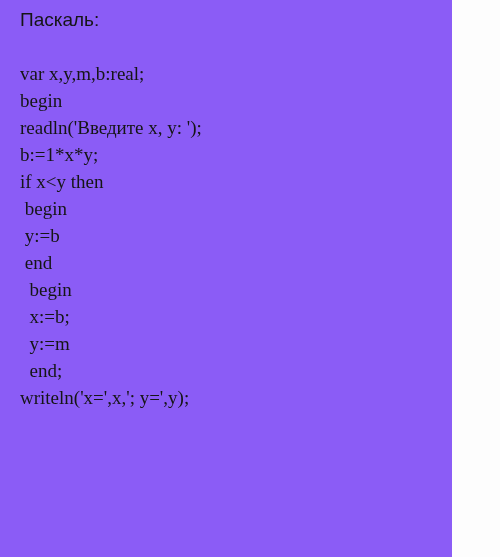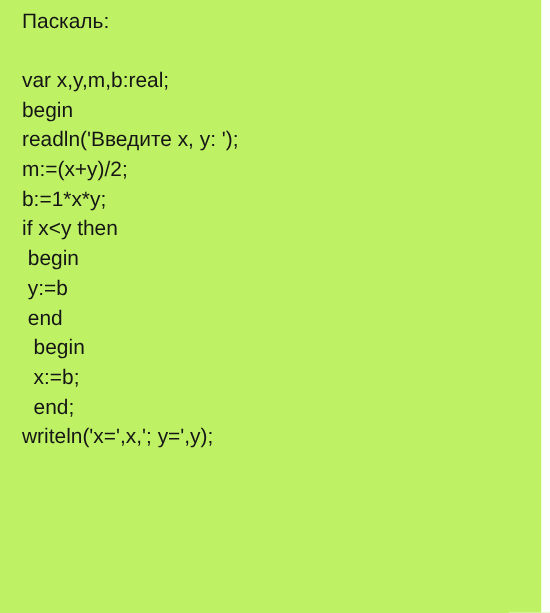--- a/index.html
+++ b/index.html
@@ -9,23 +9,23 @@
   }
   body {
     width: 500px;
     height: 557px;
     background: #fdfdfd;
     font-family: "Liberation Sans", "DejaVu Sans", sans-serif;
     overflow: hidden;
   }
   #snippet {
     position: relative;
-    width: 492px;
+    width: 452px;
     height: 557px;
-    background: #bef264;
+    background: #8b5cf6;
     box-sizing: border-box;
     padding: 6px 0 8px 20px;
   }
   .heading {
     font-size: 19px;
     line-height: 27px;
     color: #151515;
     font-weight: 400;
     white-space: pre;
     letter-spacing: 0px;
@@ -34,21 +34,21 @@
     height: 27px;
     line-height: 27px;
     font-size: 19px;
     white-space: pre;
   }
   .code-block {
     margin: 0;
     padding: 0;
   }
   .code-line {
-    font-family: Liberation Sans, sans-serif;
+    font-family: Liberation Serif, serif;
     font-size: 19px;
     line-height: 27px;
     color: #151515;
     white-space: pre;
     font-weight: 400;
     letter-spacing: 0px;
   }
 </style>
 </head>
 <body>
@@ -57,25 +57,25 @@
 
   <div class="heading">Паскаль:</div>
 
   <div class="spacer-line"> </div>
 
   <div class="code-block">
 
   <div class="code-line">var x,y,m,b:real;</div>
       <div class="code-line">begin</div>
       <div class="code-line">readln('Введите x, y: ');</div>
-      <div class="code-line">m:=(x+y)/2;</div>
       <div class="code-line">b:=1*x*y;</div>
       <div class="code-line">if x&lt;y then</div>
       <div class="code-line"> begin</div>
       <div class="code-line"> y:=b</div>
       <div class="code-line"> end</div>
       <div class="code-line">  begin</div>
       <div class="code-line">  x:=b;</div>
+      <div class="code-line">  y:=m</div>
       <div class="code-line">  end;</div>
       <div class="code-line">writeln('x=',x,'; y=',y);</div>
     </div>
 
 </div>
 
 </body></html>

